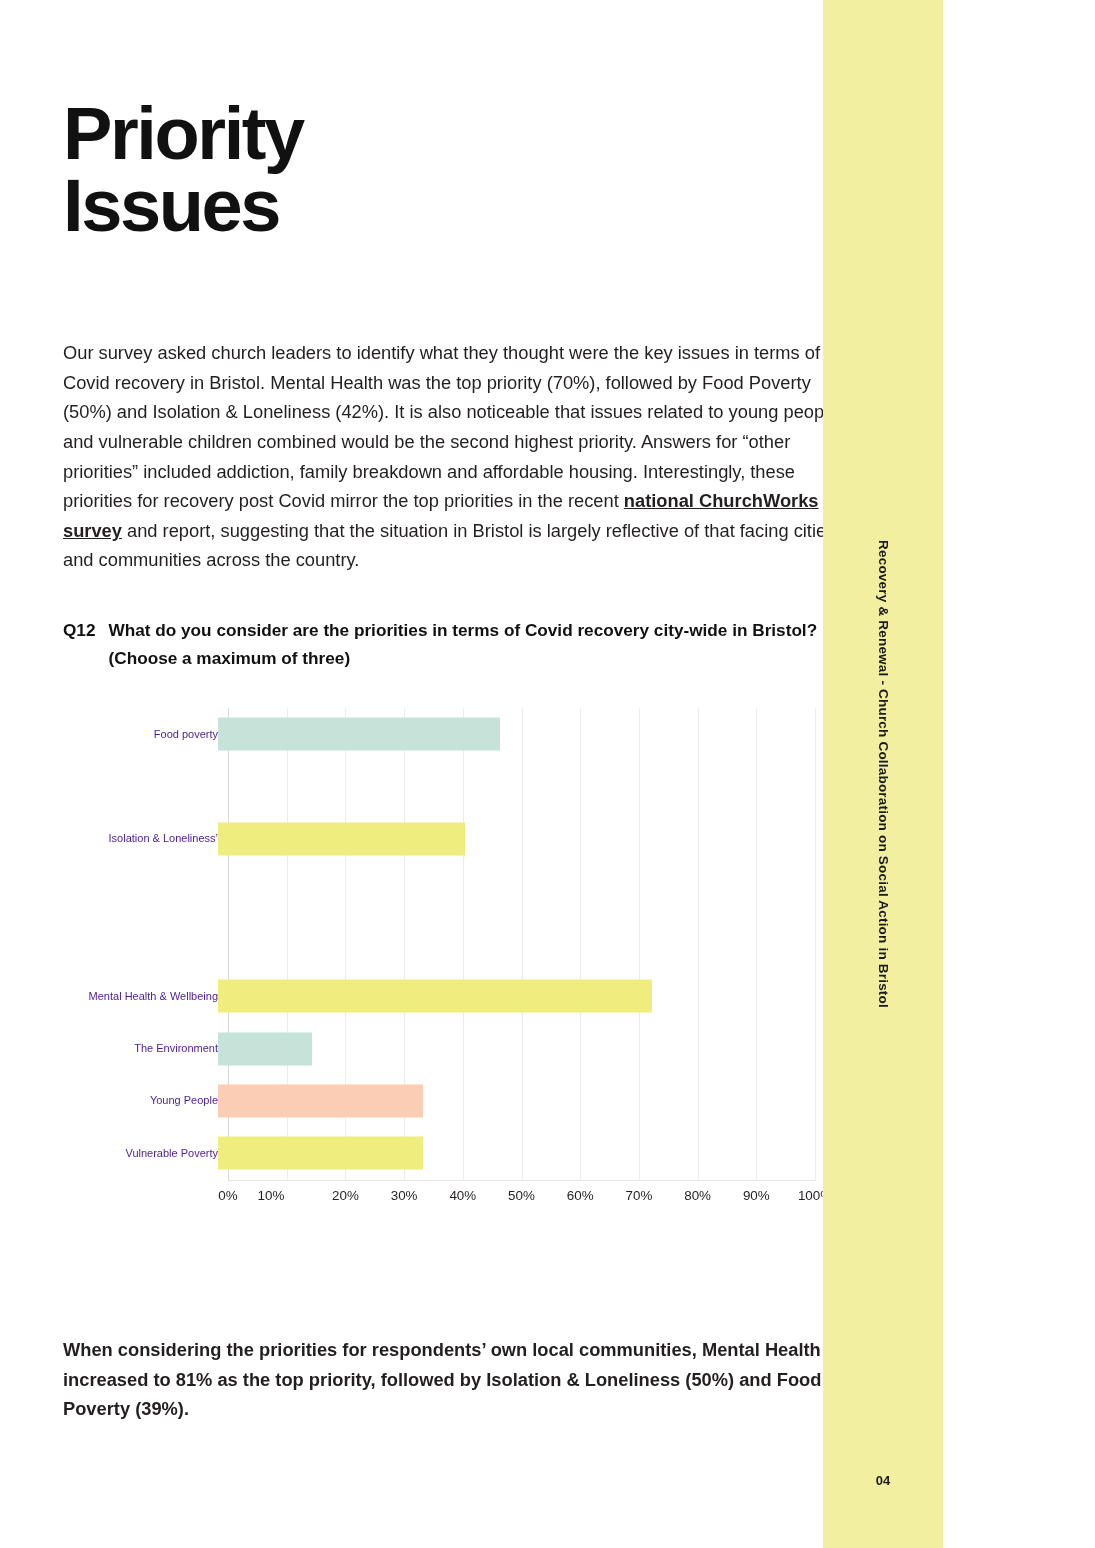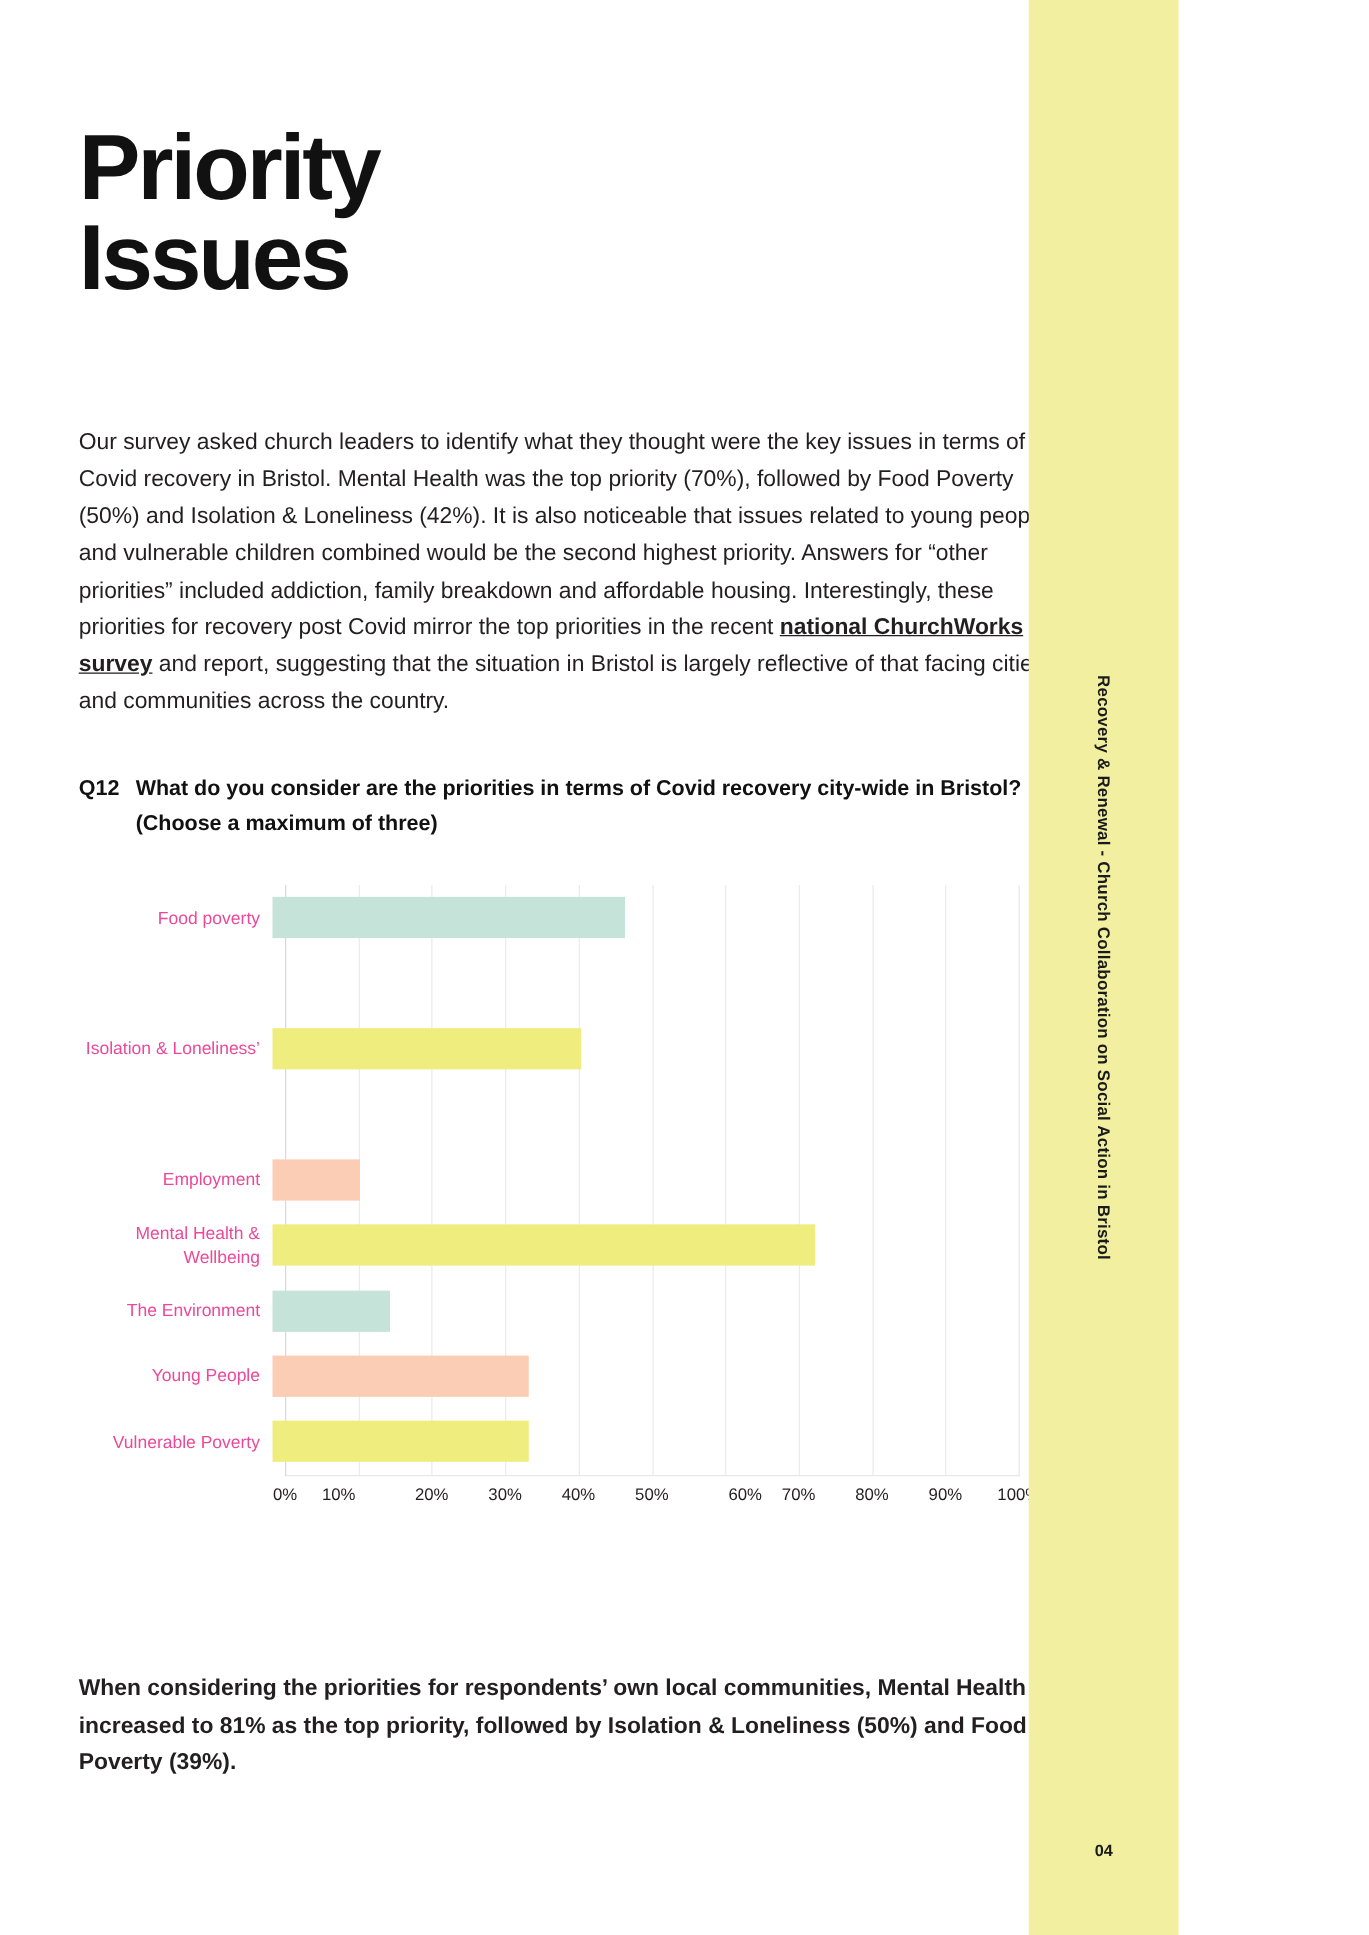--- a/index.html
+++ b/index.html
@@ -151,26 +151,26 @@
   .row {
     position: absolute;
     left: 0;
     width: 790px;
     height: 52.4px;
     display: flex;
     align-items: center;
   }
   .row-label {
     width: 155px;
-    padding-right: 10px;
+    padding-right: 0;
     box-sizing: border-box;
     text-align: right;
-    font-size: 14px;
+    font-size: 11px;
     line-height: 19px;
-    color: #ec4899;
+    color: #4c1d95;
   }
   .bar-track {
     position: relative;
     flex: 1 1 auto;
     height: 100%;
   }
   .bar {
     position: absolute;
     left: 0;
     top: 50%;
@@ -233,26 +233,20 @@
             <div class="bar-track">
               <div class="bar" title="Food poverty: 48%" style="width: 281.76px; background: rgb(197, 227, 216);"></div>
             </div>
           </div>
           <div class="row" style="top: 104.8px;">
             <div class="row-label">Isolation &amp; Loneliness’</div>
             <div class="bar-track">
               <div class="bar" title="Isolation &amp; Loneliness’: 42%" style="width: 246.54px; background: rgb(240, 237, 127);"></div>
             </div>
           </div>
-          <div class="row" style="top: 209.6px;">
-            <div class="row-label">Employment</div>
-            <div class="bar-track">
-              <div class="bar" title="Employment: 12%" style="width: 70.44px; background: rgb(251, 205, 180);"></div>
-            </div>
-          </div>
           <div class="row" style="top: 262px;">
             <div class="row-label">Mental Health &amp; Wellbeing</div>
             <div class="bar-track">
               <div class="bar" title="Mental Health &amp; Wellbeing: 74%" style="width: 434.38px; background: rgb(240, 237, 127);"></div>
             </div>
           </div>
           <div class="row" style="top: 314.4px;">
             <div class="row-label">The Environment</div>
             <div class="bar-track">
               <div class="bar" title="The Environment: 16%" style="width: 93.92px; background: rgb(197, 227, 216);"></div>
@@ -271,21 +265,21 @@
             </div>
           </div>
         </div>
       <div class="x-axis" id="x-axis">
           <div class="x-tick" style="left: 0px;">0%</div>
           <div class="x-tick" style="left: 43px;">10%</div>
           <div class="x-tick" style="left: 117.4px;">20%</div>
           <div class="x-tick" style="left: 176.1px;">30%</div>
           <div class="x-tick" style="left: 234.8px;">40%</div>
           <div class="x-tick" style="left: 293.5px;">50%</div>
-          <div class="x-tick" style="left: 352.2px; margin-left: 16px;">60%</div>
+          <div class="x-tick" style="left: 352.2px;">60%</div>
           <div class="x-tick" style="left: 410.9px;">70%</div>
           <div class="x-tick" style="left: 469.6px;">80%</div>
           <div class="x-tick" style="left: 528.3px;">90%</div>
           <div class="x-tick" style="left: 587px;">100%</div>
         </div>
     </div>
 
     <p class="body-para" id="closing-paragraph">When considering the priorities for respondents’ own local communities, Mental Health increased to 81% as the top priority, followed by Isolation &amp; Loneliness (50%) and Food Poverty (39%).</p>
 
   </div>

